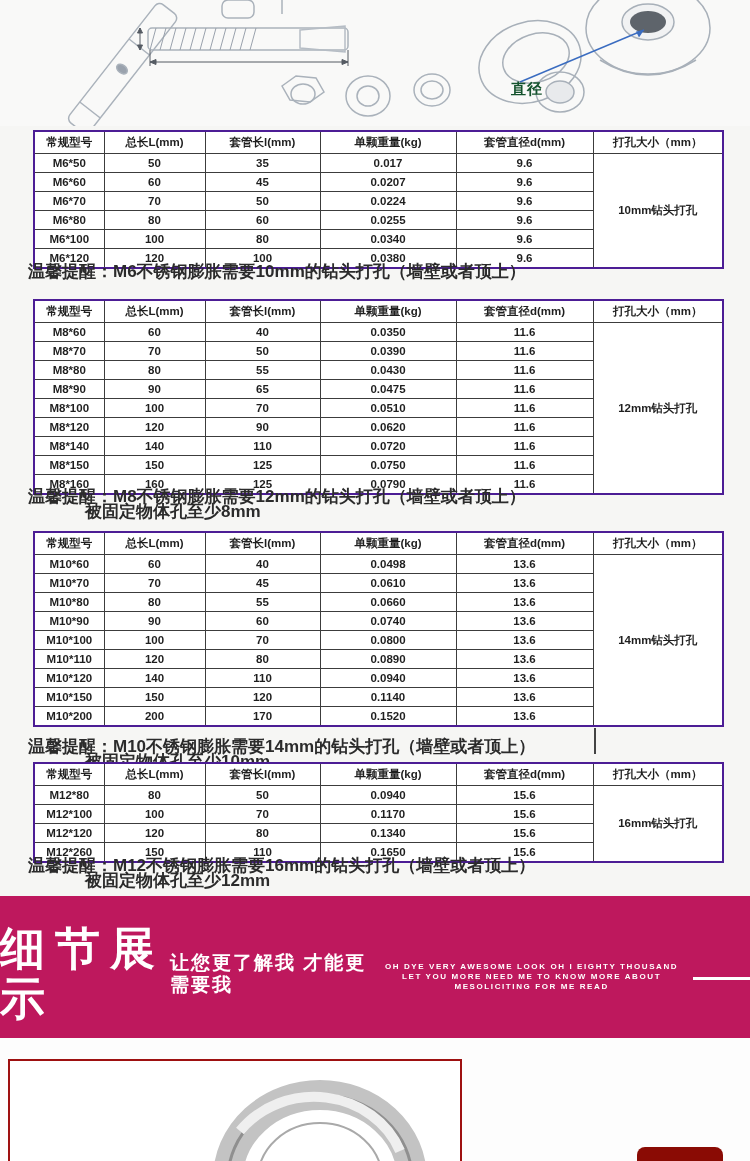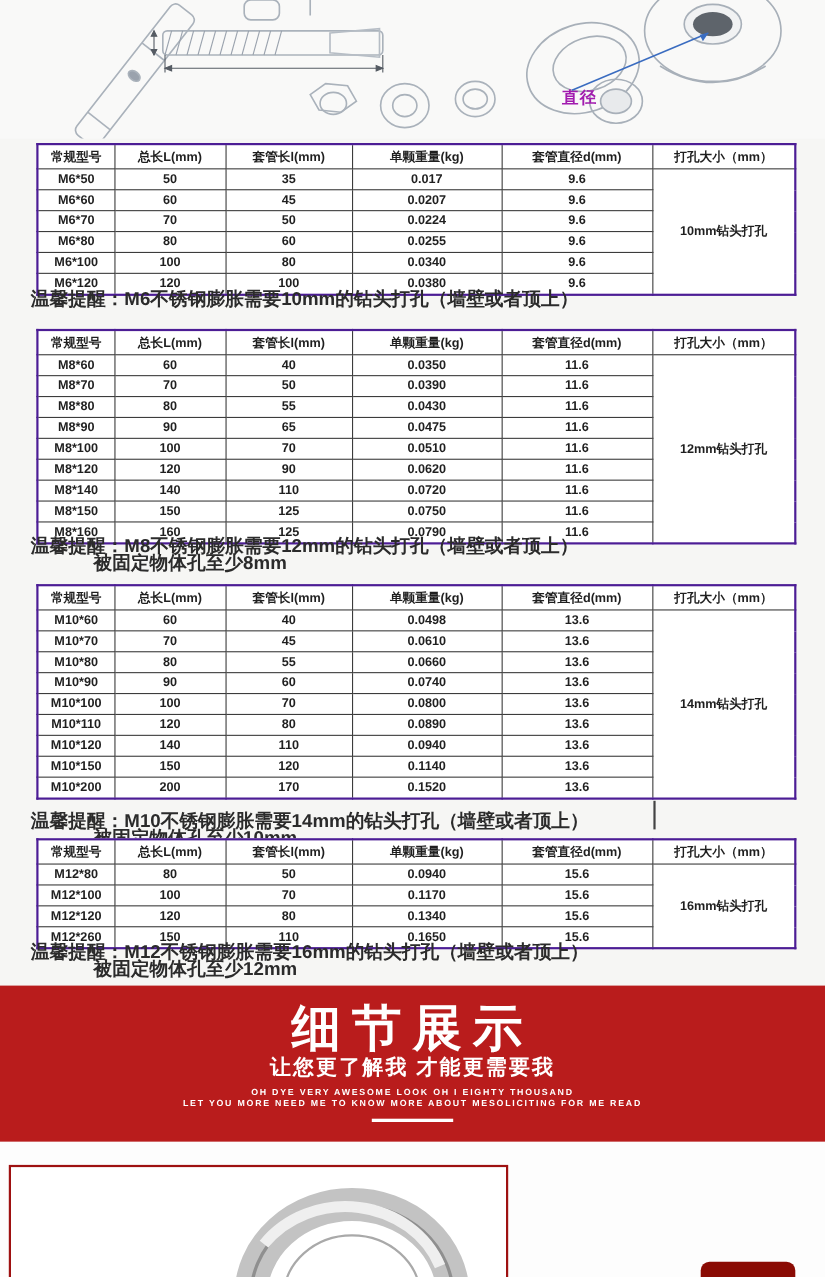--- a/index.html
+++ b/index.html
@@ -5,39 +5,39 @@
   html,body{margin:0;padding:0;}
   body{
     width:750px;height:1161px;position:relative;overflow:hidden;
     background:#f6f6f4;
     font-family:"Liberation Sans","DejaVu Sans",sans-serif;
     color:#1f1f1f;
   }
   
   .hero{position:absolute;left:0;top:0;width:750px;height:126px;background:#f9f9f8;}
   .hero svg{display:block;}
-  .dia-label{position:absolute;left:511px;top:80px;color:#a21caf;font-size:15px;font-weight:bold;letter-spacing:1px;}
+  .dia-label{position:absolute;left:511px;top:80px;color:#14532d;font-size:15px;font-weight:bold;letter-spacing:1px;}
   
   .tbl-wrap{position:absolute;left:33px;width:689px;}
   table.spec{border-collapse:collapse;table-layout:fixed;width:689px;background:#fff;
     border:2px solid #4c1d95;}
   table.spec th,table.spec td{
     border:1px solid #3c3c3c;text-align:center;vertical-align:middle;
     font-size:11.5px;font-weight:bold;color:#1f1f1f;padding:0;overflow:hidden;white-space:nowrap;}
   table.spec th{height:21px;}
   table.spec td{height:18px;}
   col.c0{width:70px;}col.c1{width:101px;}col.c2{width:115px;}
   col.c3{width:136px;}col.c4{width:137px;}col.c5{width:130px;}
   
   .tip{position:absolute;left:28px;width:660px;font-size:17px;font-weight:bold;color:#2b2b2b;line-height:15px;}
   .tip .t2{padding-left:57px;}
   .artifact{position:absolute;background:#444;}
   
-  .banner{position:absolute;left:0;top:896px;width:750px;height:142px;background:#b91c1c;
-    display:flex;flex-direction:column;align-items:center;box-sizing:border-box;padding-top:14px;}
+  .banner{position:absolute;left:0;top:896px;width:750px;height:142px;background:#be185d;
+    display:flex;flex-direction:row;align-items:center;box-sizing:border-box;padding-top:14px;}
   .banner .title{color:#fff;font-size:45px;font-weight:bold;letter-spacing:10px;line-height:50px;}
   .banner .sub{color:#fff;font-size:19px;font-weight:bold;letter-spacing:2px;line-height:22px;}
   .banner .eng{color:#ffffff;font-size:8px;font-weight:bold;letter-spacing:1.6px;line-height:10px;margin-top:6px;text-align:center;}
   .banner .dash{width:74px;height:3px;background:#ffffff;margin-top:9px;}
   
   .bottom{position:absolute;left:0;top:1038px;width:750px;height:123px;background:#fdfdfd;}
   .photo-frame{position:absolute;left:8px;top:21px;width:450px;height:140px;
     border:2px solid #9e1111;background:#ffffff;overflow:hidden;}
   .red-tag{position:absolute;left:637px;top:109px;width:86px;height:24px;background:#8a0b04;border-radius:8px;}
 </style>

